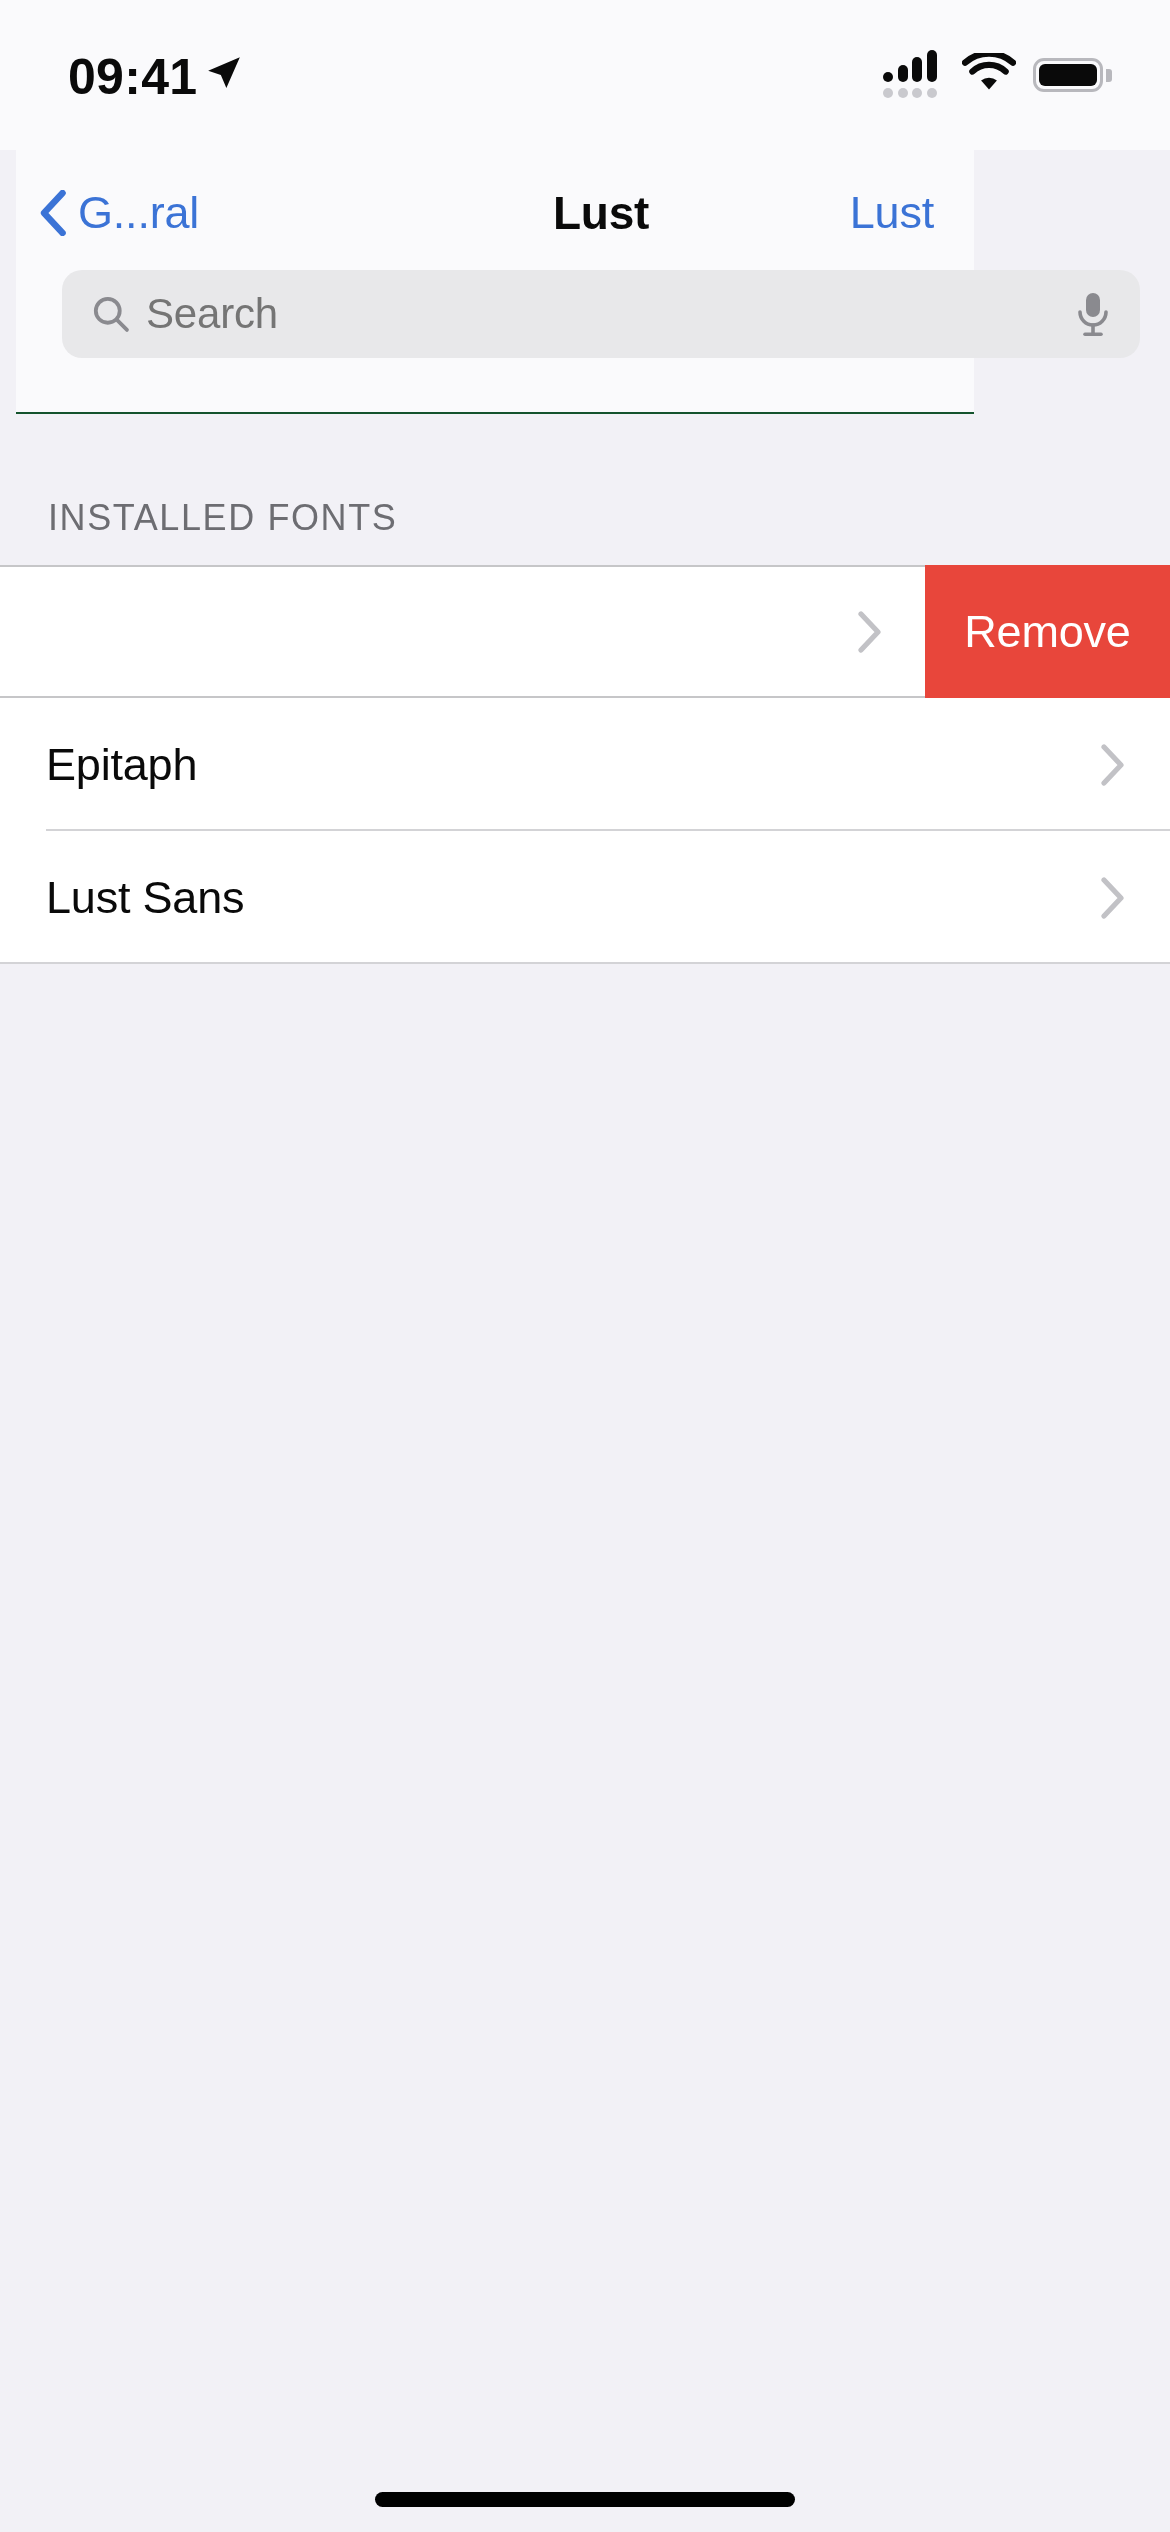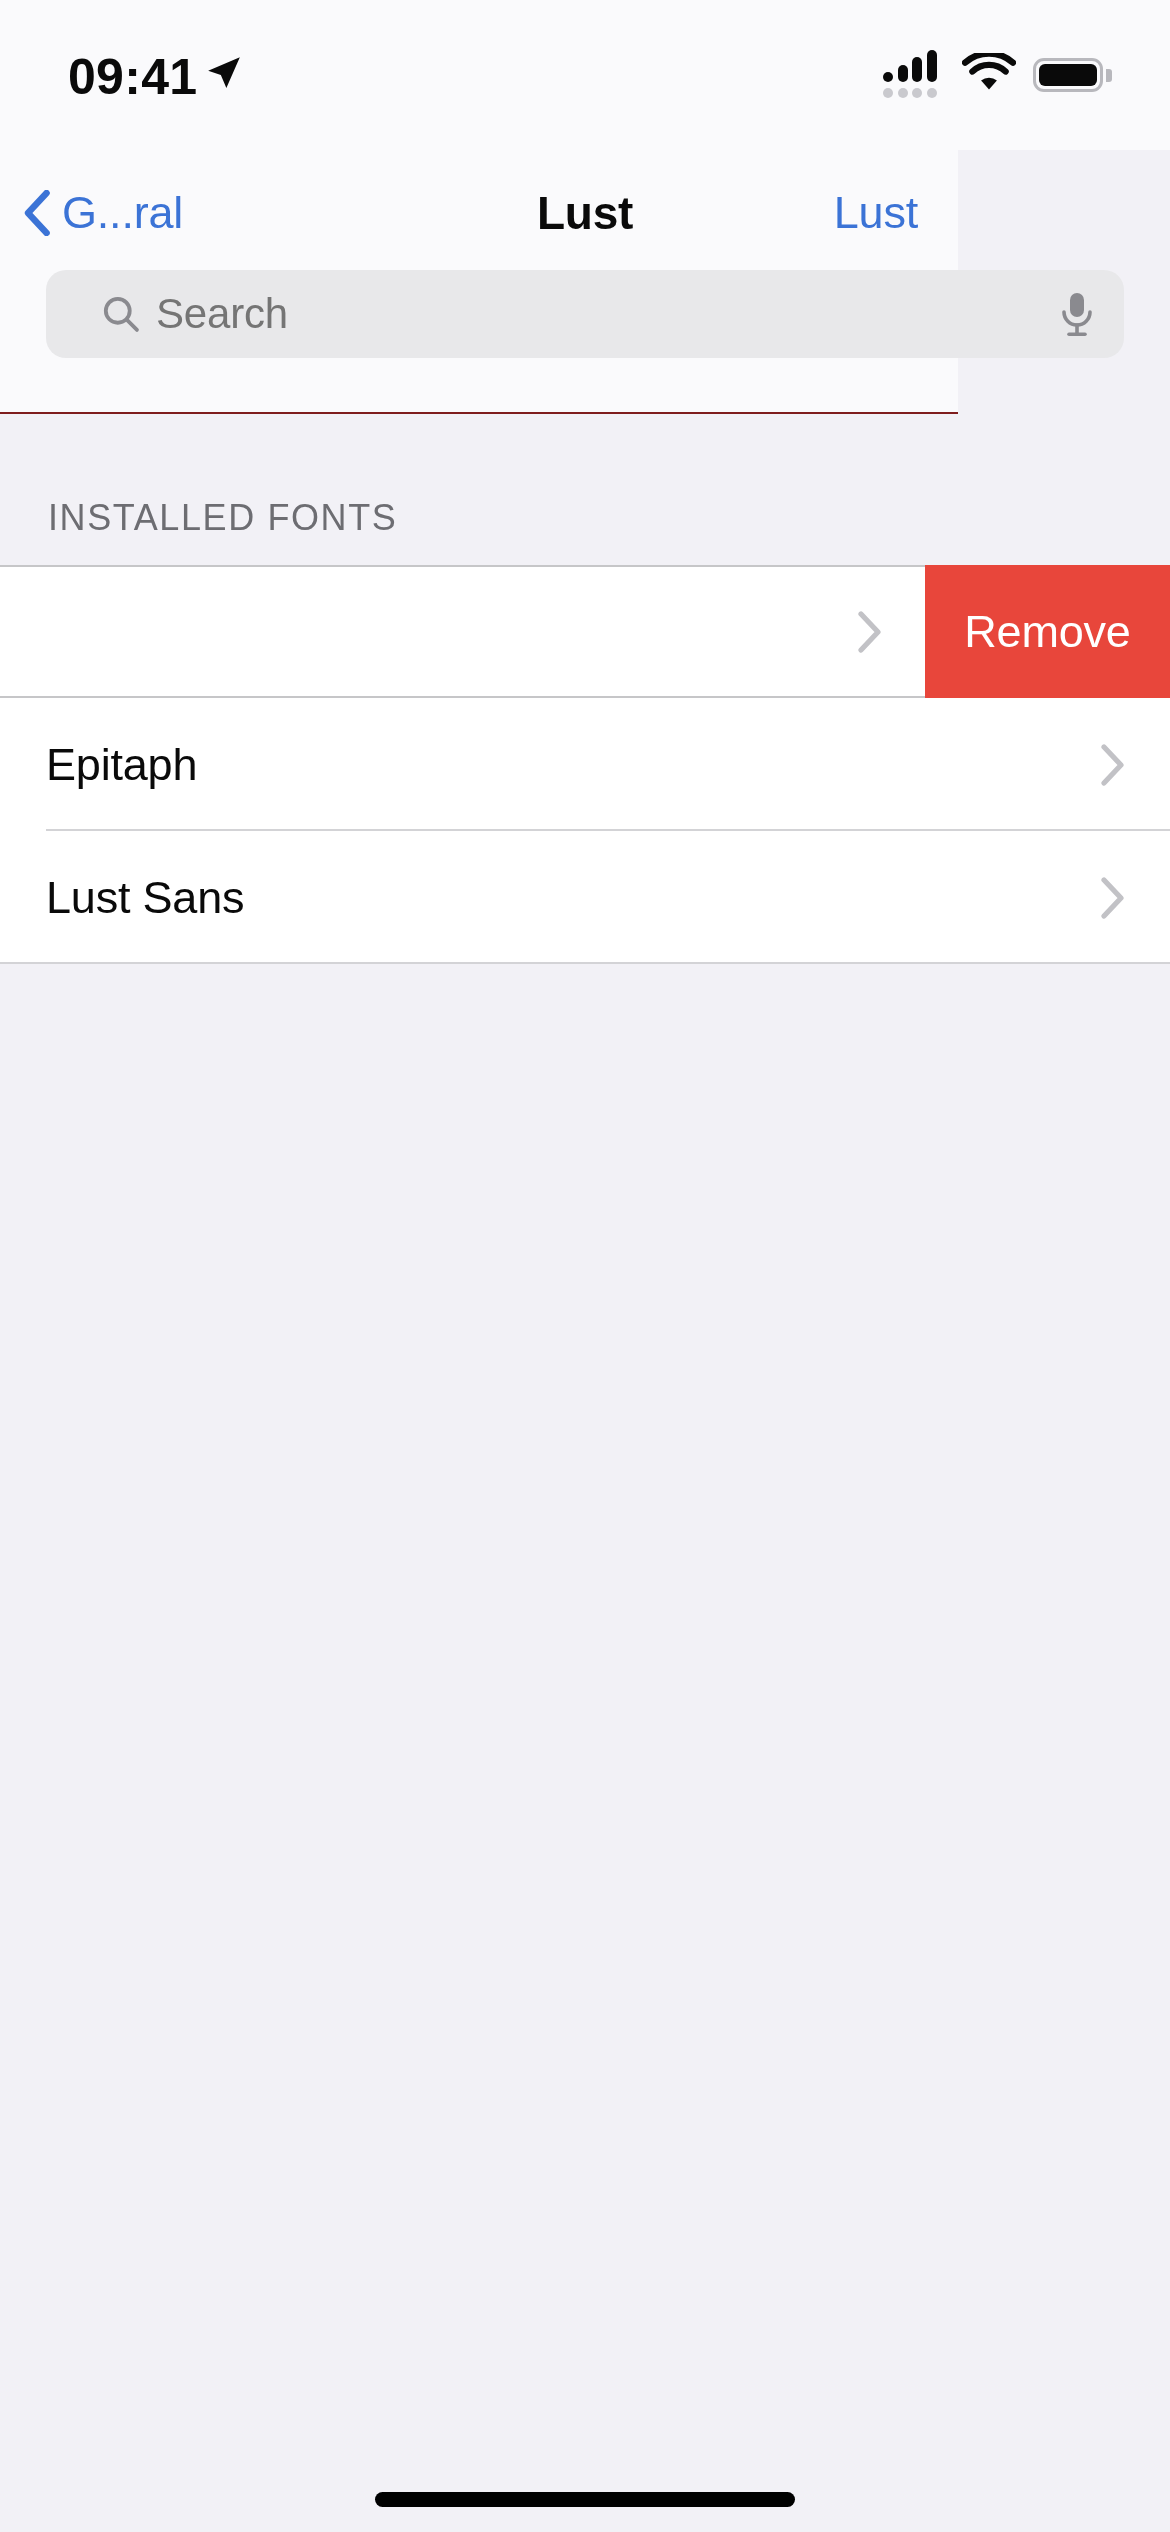--- a/index.html
+++ b/index.html
@@ -38,22 +38,22 @@
   .batt-wrap { display:flex; align-items:center; gap:3px; }
   .batt-body {
     width:70px; height:34px; border:3.5px solid #B8B8BD; border-radius:11px;
     padding:3px; display:flex; align-items:stretch;
   }
   .batt-fill { width:100%; background:#0A0A0A; border-radius:6px; }
   .batt-cap { width:6px; height:13px; background:#B8B8BD; border-radius:0 3px 3px 0; }
 
   
   .navbar {
-    position:absolute; top:150px; left:0; width:958px; height:264px;
-    background:#FAFAFC; border-bottom:2px solid #7f1d1d;
+    position:absolute; top:150px; left:16px; width:958px; height:264px;
+    background:#FAFAFC; border-bottom:2px solid #14532d;
   }
   .nav-back {
     position:absolute; left:24px; top:28px; height:70px;
     display:flex; align-items:center; gap:12px; cursor:pointer;
   }
   .chev-back { width:26px; height:46px; flex:none; }
   .nav-back-label { font-size:45px; color:#3B73D6; letter-spacing:-0.2px; }
   .nav-title {
     position:absolute; left:0; top:28px; width:1170px; height:70px;
     display:flex; align-items:center; justify-content:center;
@@ -62,21 +62,21 @@
   .nav-done {
     position:absolute; right:40px; top:28px; height:70px;
     display:flex; align-items:center;
     font-size:45px; color:#3B73D6; letter-spacing:-0.2px; cursor:pointer;
   }
 
   
   .searchbar {
     position:absolute; left:46px; top:120px; width:1078px; height:88px;
     background:#E8E8EA; border-radius:20px;
-    display:flex; align-items:center; cursor:text;padding-left:26px;
+    display:flex; align-items:center; cursor:text;
   }
   .search-mag { margin-left:30px; width:38px; height:38px; flex:none; }
   .search-ph {
     margin-left:16px; font-size:42px; color:#8A8A8F; letter-spacing:-0.2px;
     flex:1; background:transparent; border:none; outline:none;
     font-family:"Liberation Sans", sans-serif;
   }
   .search-mic { margin-right:30px; width:34px; height:46px; flex:none; cursor:pointer; }
 
   

